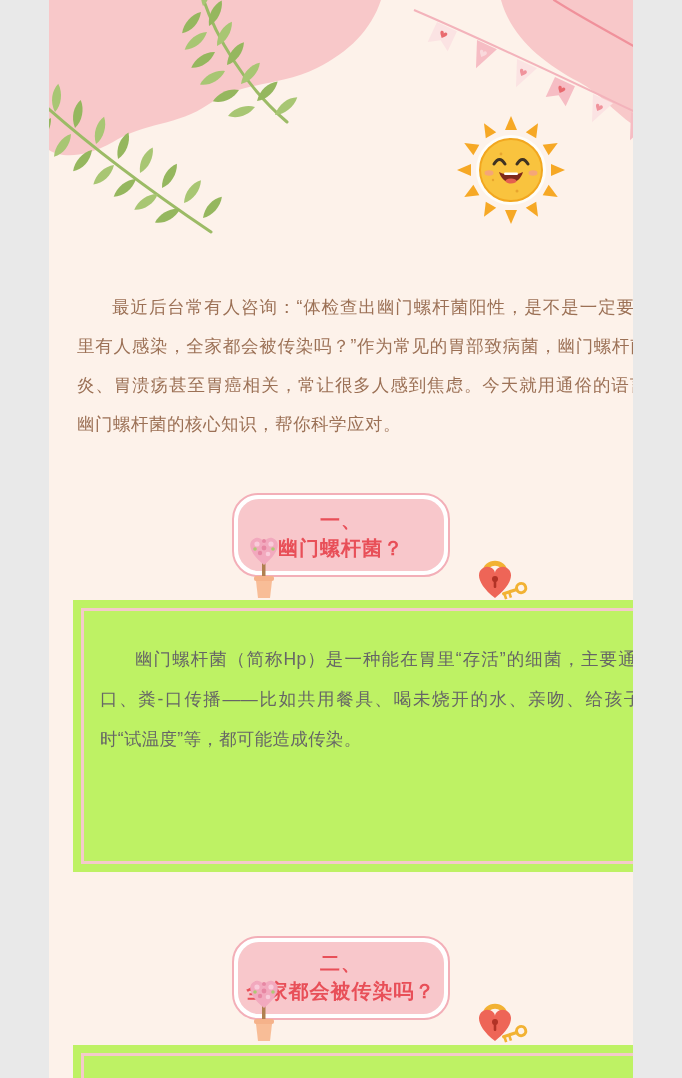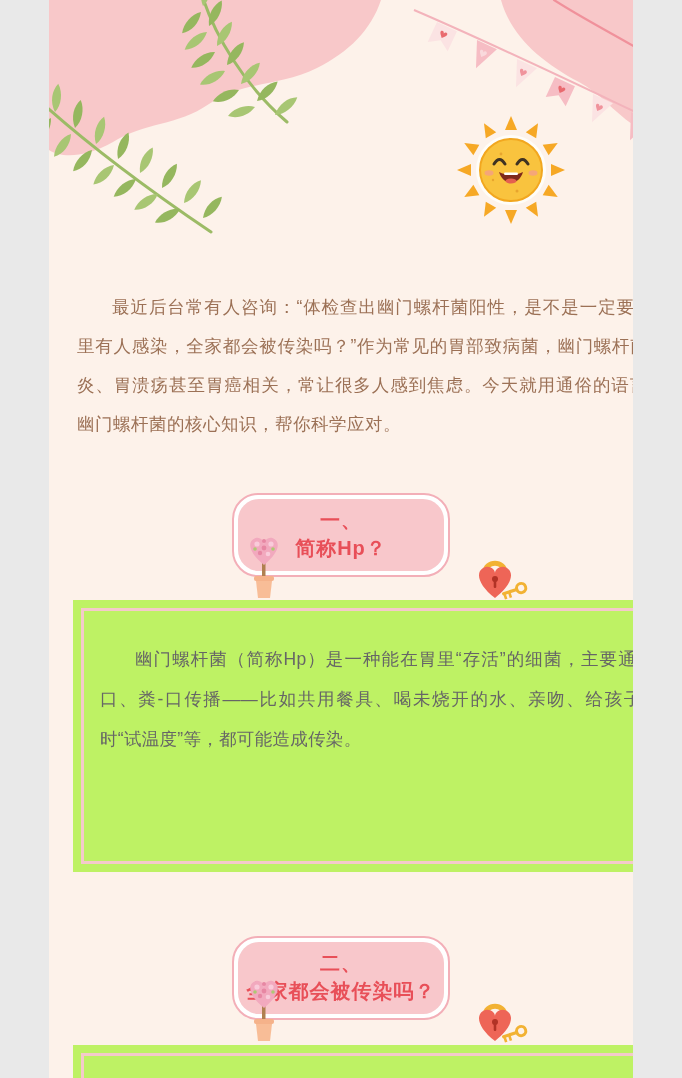--- a/index.html
+++ b/index.html
@@ -203,21 +203,21 @@
         <circle cx="51" cy="37" r="4.6" fill="none" stroke="#f2b233" stroke-width="3"></circle>
         <rect x="31" y="35.4" width="16" height="3.2" rx="1.5" fill="#f2b233"></rect>
         <rect x="32" y="38" width="2.6" height="5" fill="#f2b233"></rect>
         <rect x="37" y="38" width="2.6" height="5" fill="#f2b233"></rect>
       </g>
     </svg>
 
     <div class="title-card">
       <div class="title-card-inner">
         <div class="title-num">一、</div>
-        <div class="title-line">简称Hp？</div>
+        <div class="title-line">幽门螺杆菌？</div>
       </div>
     </div>
   </div>
 
   <div class="content-card c1">
     <div class="content-card-inner">
       <p>幽门螺杆菌（简称Hp）是一种能在胃里“存活”的细菌，主要通过口-口、粪-口传播——比如共用餐具、喝未烧开的水、亲吻、给孩子喂饭时“试温度”等，都可能造成传染。</p>
     </div>
   </div>
 

